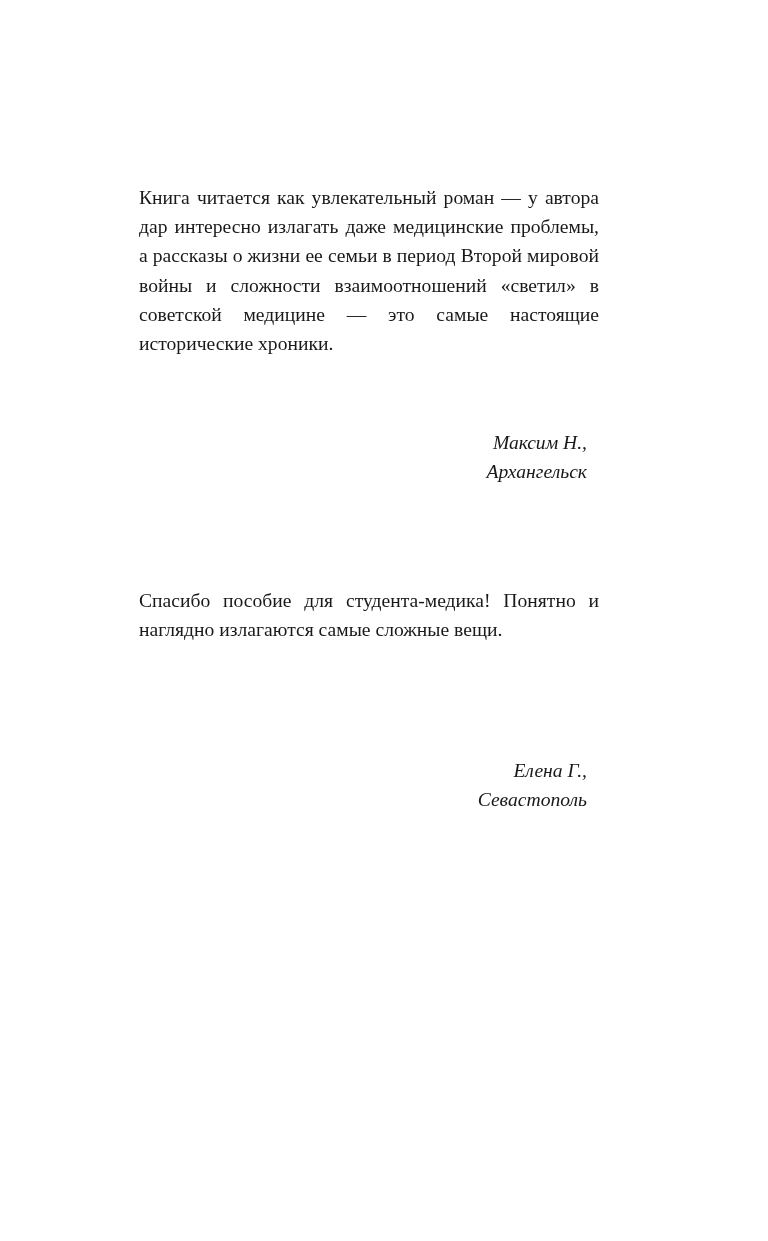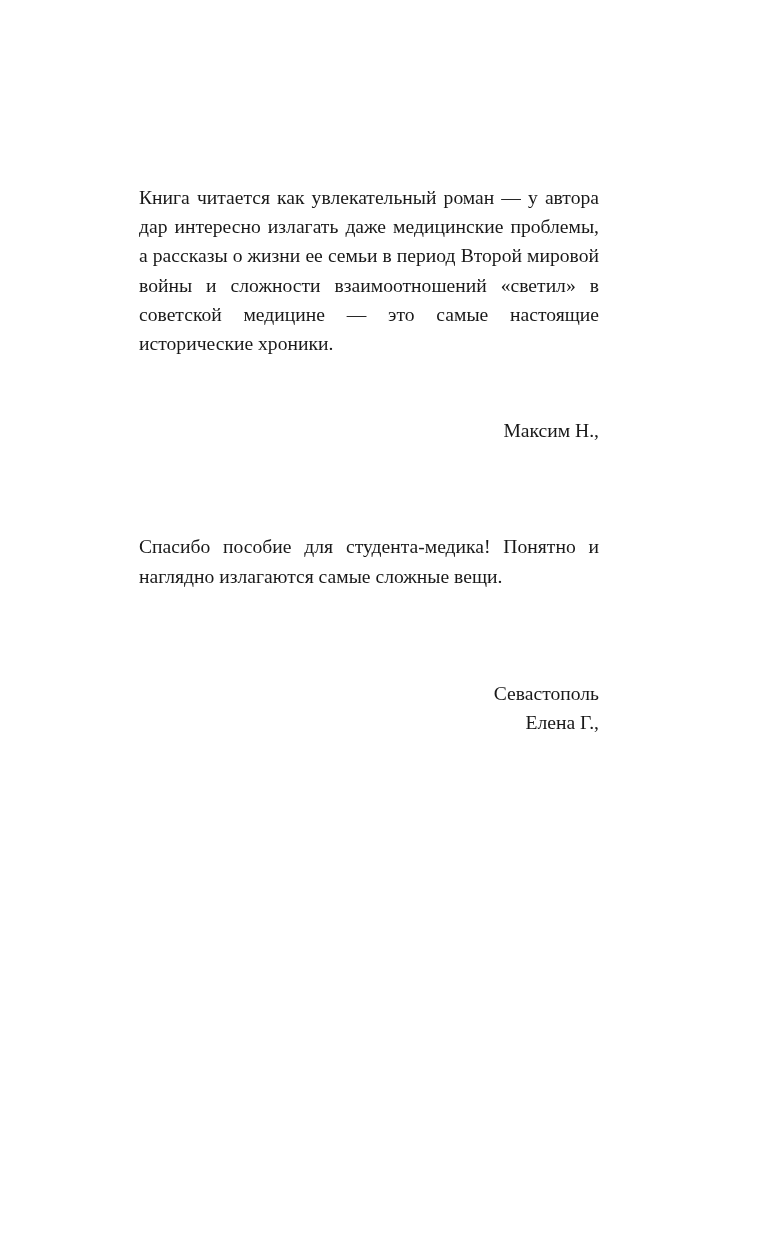--- a/index.html
+++ b/index.html
@@ -39,24 +39,25 @@
     font-size: 19.6px;
     line-height: 29.2px;
     text-align: justify;
     text-justify: inter-word;
     hyphens: manual;
     color: #191919;
     letter-spacing: 0.01px;
   }
 
   .attribution {
-    margin: 0;
+    margin: 12px;
     font-size: 19.6px;
     line-height: 29.2px;
     text-align: right;
+    font-style: italic;
     color: #191919;
   }
 
   .attribution-line {
     display: block;
   }
 
   
   .gap-large { height: 58px; }
   .gap-small { height: 0px; }
@@ -69,36 +70,37 @@
 <body>
 
 <div class="page">
   <div class="content">
 
     <div class="testimonial">
       <p class="testimonial-body">Книга читается как увлекательный роман — у автора дар интересно излагать даже медицинские проблемы, а рассказы о жизни ее семьи в период Второй мировой войны и сложности взаимоотношений «светил» в советской медицине — это самые настоящие исторические хроники.</p>
       <div class="gap-large"></div>
       <p class="attribution">
         <span class="attribution-line">Максим Н.,</span>
+        <span class="attribution-line">Архангельск</span>
       </p>
     </div>
 
     <div class="block-gap-1"></div>
 
     <div class="testimonial">
       <p class="testimonial-body">Спасибо пособие для студента-медика! Понятно и наглядно излагаются самые сложные вещи.</p>
       <div class="gap-small"></div>
       <p class="attribution">
       </p>
     </div>
 
     <div class="block-gap-2"></div>
 
     <div class="testimonial">
       <div class="gap-small"></div>
       <p class="attribution">
+        <span class="attribution-line">Елена Г.,</span>
         <span class="attribution-line">Севастополь</span>
-        <span class="attribution-line">Елена Г.,</span>
       </p>
     </div>
 
   </div>
 </div>
 
 </body></html>

